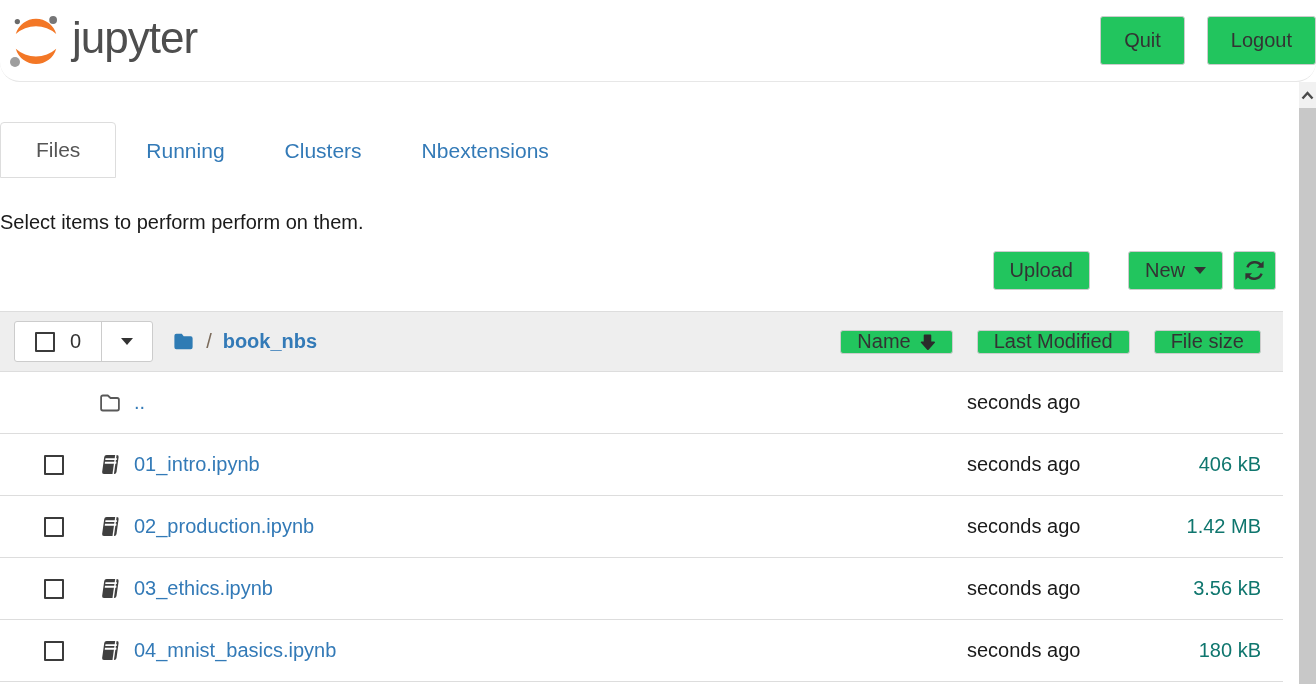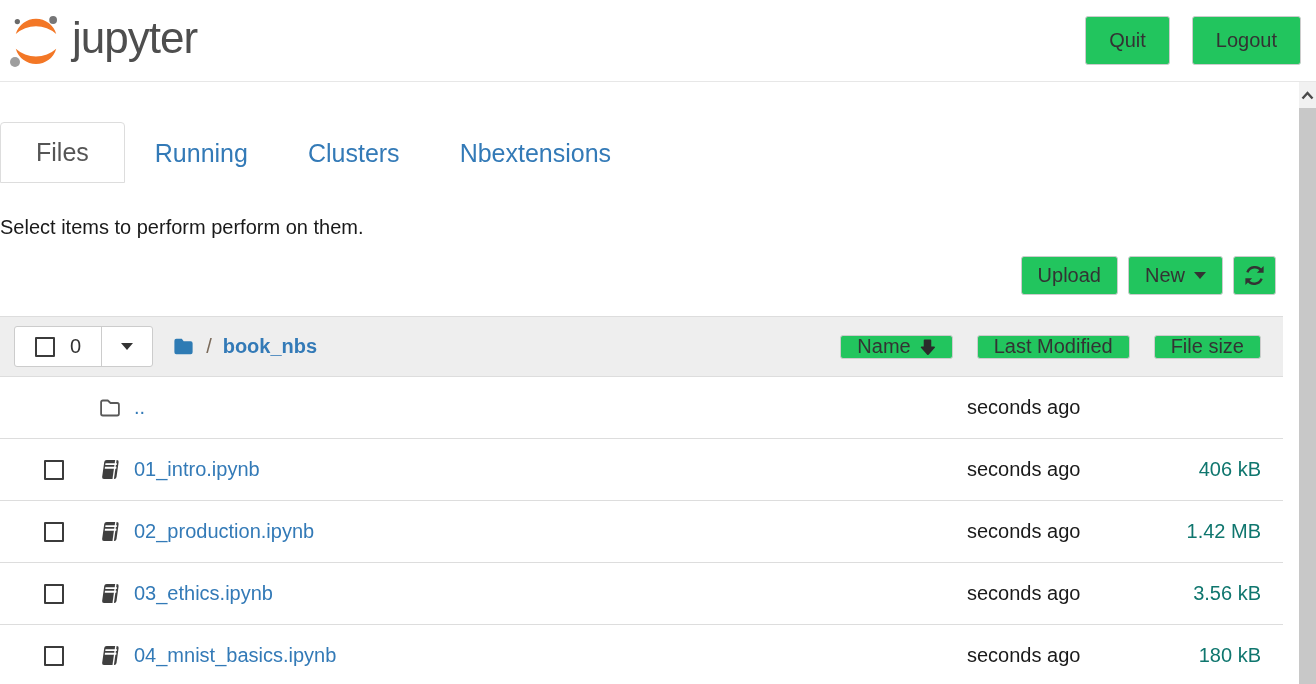--- a/index.html
+++ b/index.html
@@ -9,46 +9,47 @@
     background:#fff; color:#333;
     font-family:"Liberation Sans","DejaVu Sans",sans-serif;
     font-size:20px;
   }
   a { text-decoration:none; cursor:pointer; }
 
   
   .app-header {
     height:82px; border-bottom:1px solid #e7e7e7;
     display:flex; align-items:center; justify-content:space-between;
-    padding:0 15px 0 8px;
+    padding:0 0 0 8px;
+    border-radius:20px;
   }
   .logo { display:flex; align-items:center; gap:8px; cursor:pointer; }
   .logo-mark { width:56px; height:60px; }
   .logo-text { font-size:44px; color:#4e4e4e; letter-spacing:-1px; margin-top:-6px; }
   .header-buttons { display:flex; gap:22px; }
   .btn {
     display:inline-flex; align-items:center; justify-content:center;
     background:#22c55e; border:1px solid #ccc; border-radius:3px;
     color:#333; cursor:pointer; font-family:inherit; font-size:20px;
   }
   .btn-lg { padding:12px 23px; }
-  .btn-sm { padding:6px 16px; height:39px; }
+  .btn-sm { padding:6px 16px; height:39px;margin-left:28px; }
 
   
   .scrollbar {
     position:absolute; top:82px; right:0; bottom:0; width:17px;
     background:#f1f1f1; display:flex; flex-direction:column;
   }
   .scroll-up-btn { height:26px; display:flex; align-items:center; justify-content:center; background:#f1f1f1; cursor:pointer; }
   .scroll-thumb { flex:1; background:#c8c8c8; cursor:grab; }
 
   
   .main { width:1283px; }
 
-  .tabs { display:flex; align-items:flex-end; margin-top:40px; font-size:25px; }
+  .tabs { display:flex; align-items:flex-end; margin-top:40px; font-size:21px; }
   .tab { padding:15px 30px; color:#337ab7; cursor:pointer; }
   .tab.active {
     color:#555; background:#fff; border:1px solid #ddd;
     border-radius:4px 4px 0 0; padding:15px 35px; cursor:default;
   }
 
   .notice { margin:33px 0 0 0; font-size:20px; color:#1a1a1a; }
 
   .toolbar {
     margin-top:17px; padding-right:7px;

